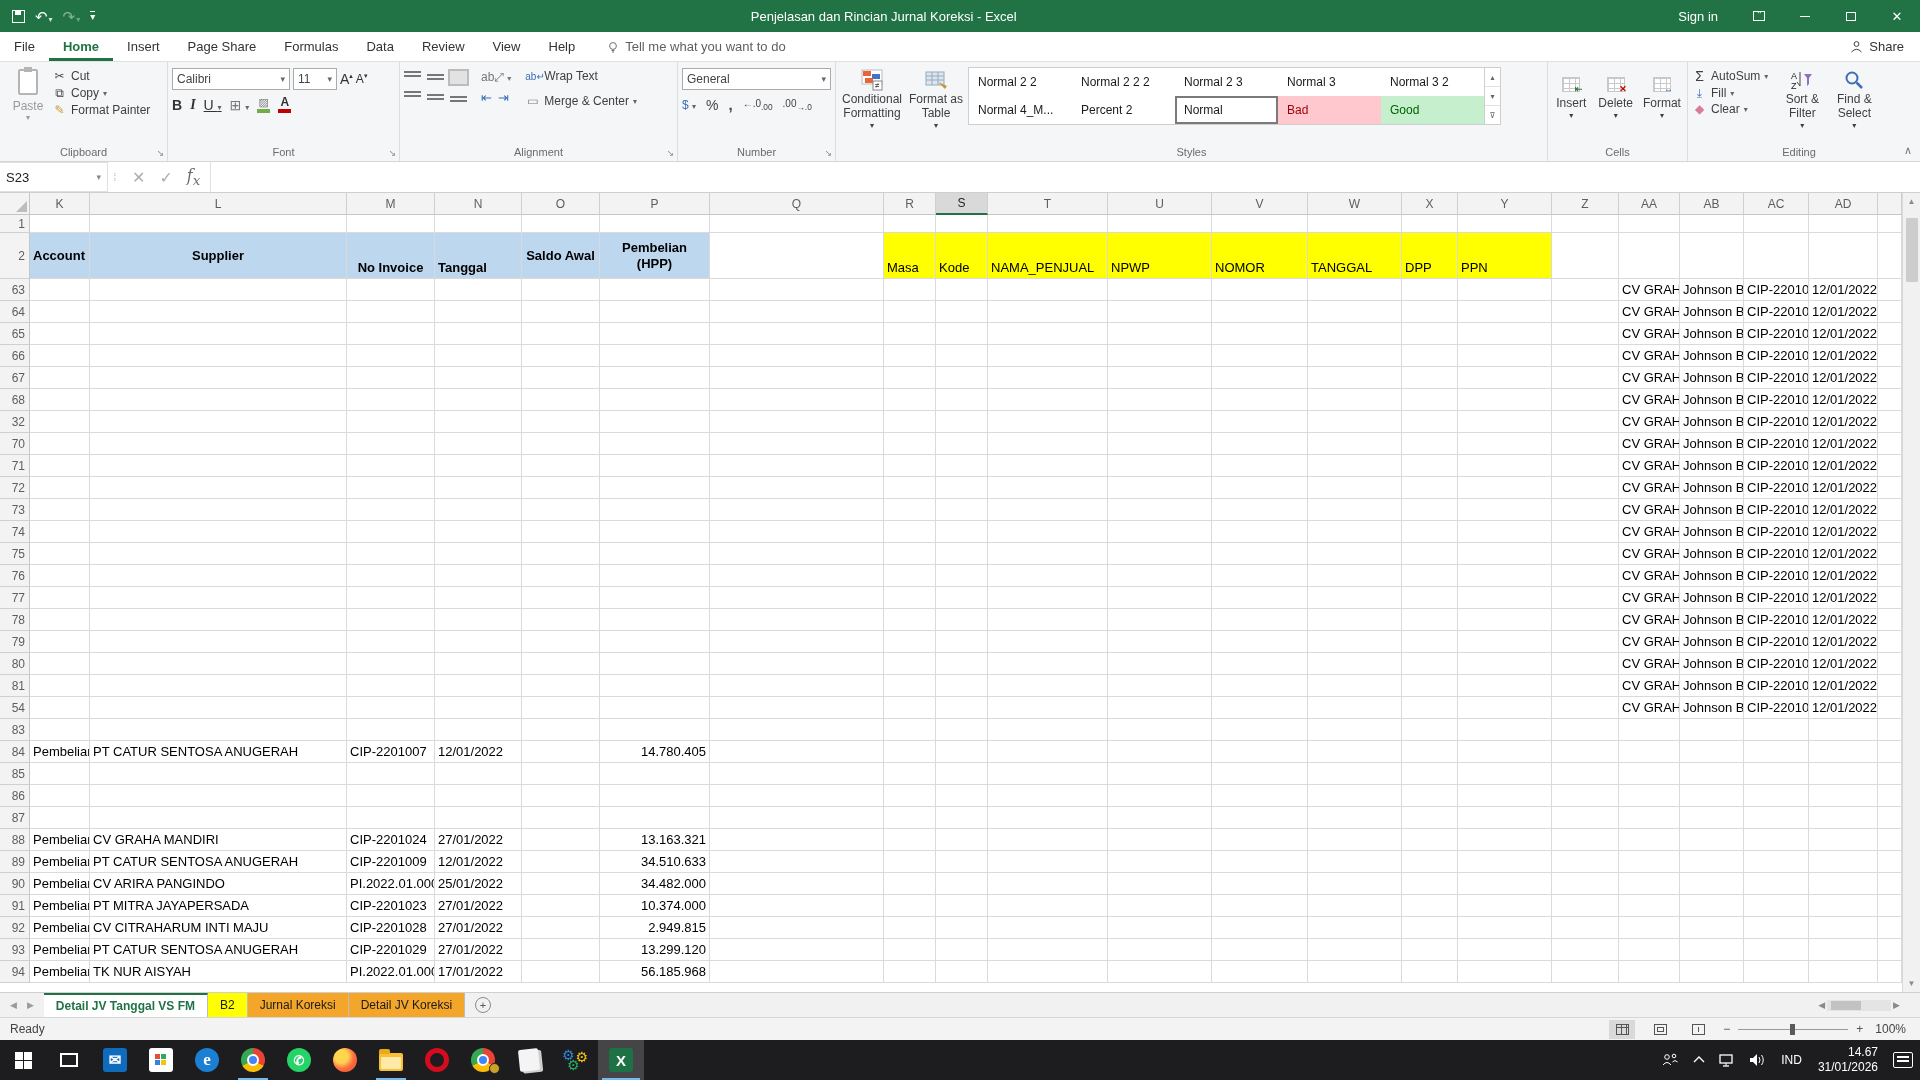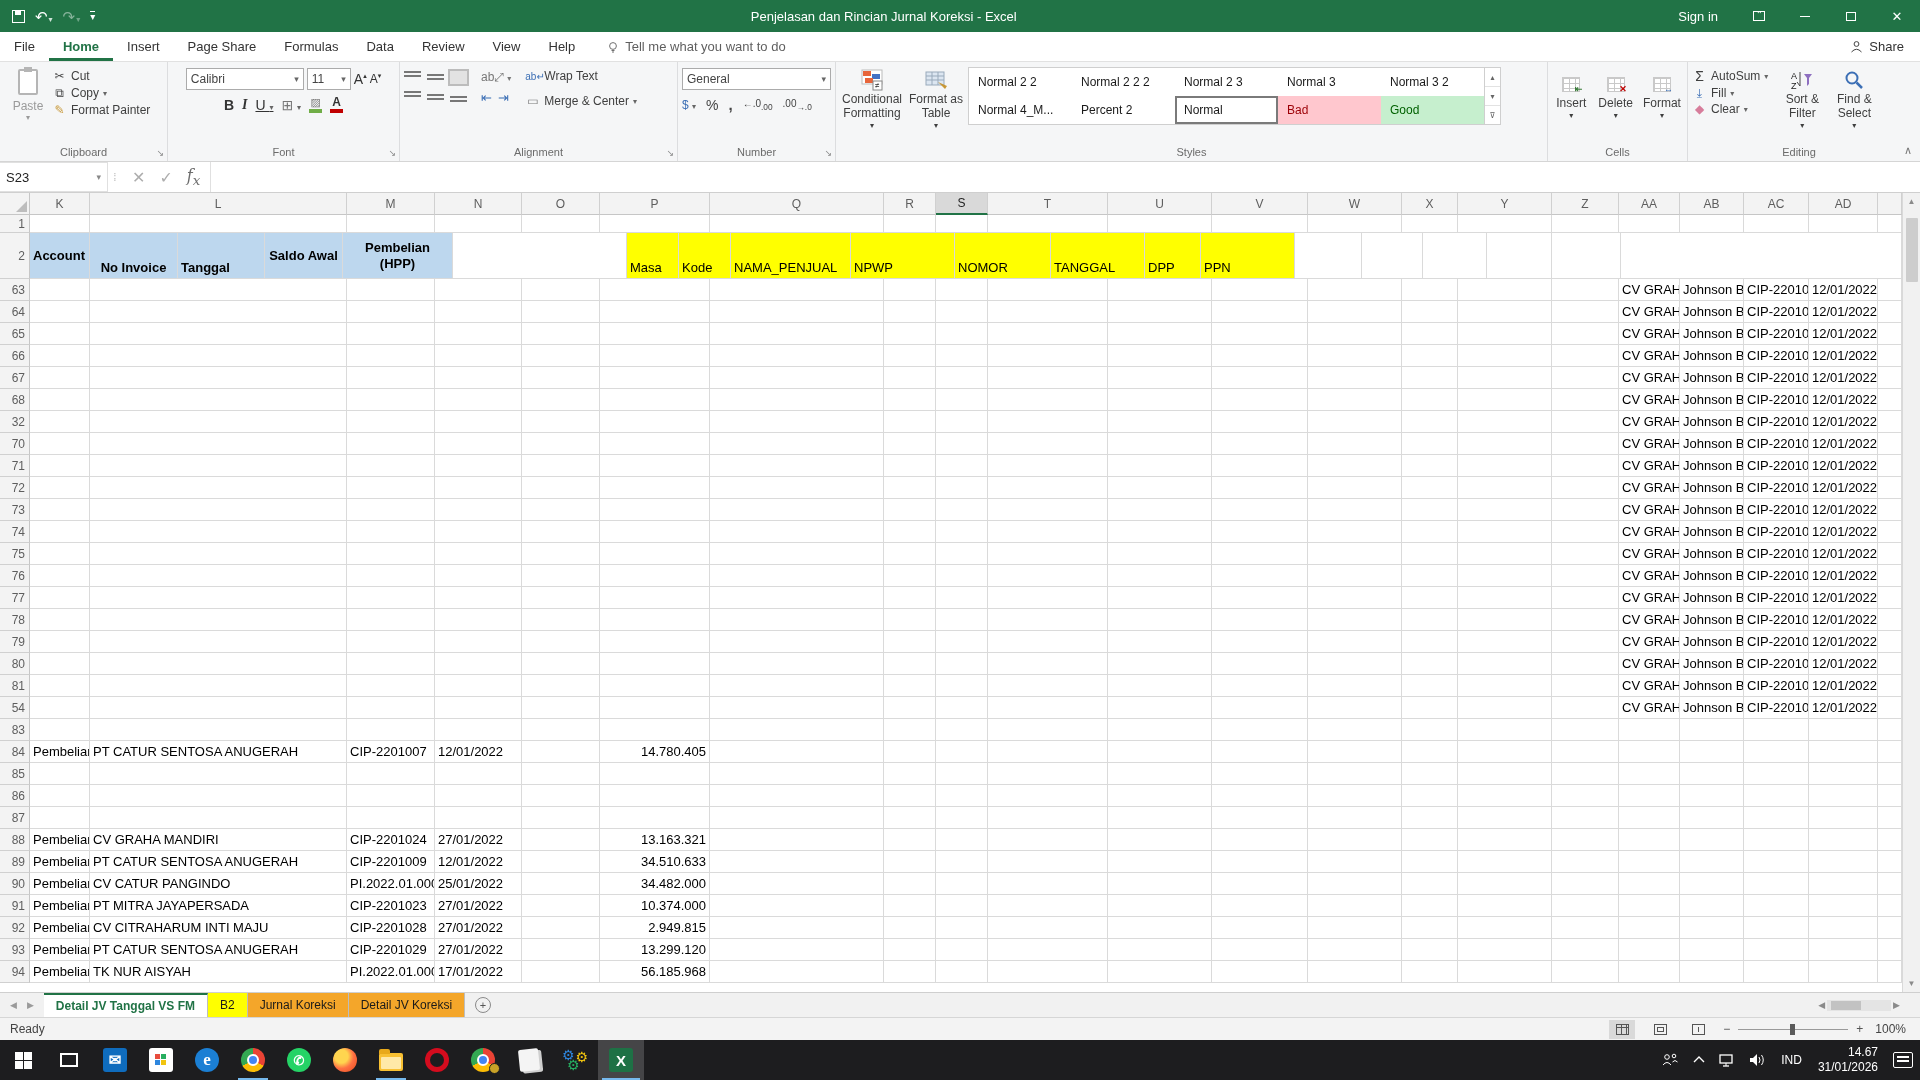--- a/index.html
+++ b/index.html
@@ -250,21 +250,21 @@
               <span class="gi" style="color:#c79736">✎</span>
               <span>Format Painter</span>
             </span>
         </div>
       </div>
       <div class="rlabel">Clipboard</div>
       <span class="launcher">↘</span>
     </div>
 
     <div class="rgroup" style="width:232px">
-      <div class="rbody" style="flex-direction:column;align-items:center;padding-top:3px">
+      <div class="rbody" style="flex-direction:column;align-items:flex-start;padding-top:3px">
         <div class="fontrow">
           <span class="combo" style="width:118px">
               <span>Calibri</span>
               <span class="car">▾</span>
             </span>
           <span class="combo" style="width:44px">
               <span>11</span>
               <span class="car">▾</span>
             </span>
           <span class="fmt">A<sup style="font-size:7px">▴</sup></span>
@@ -530,20 +530,21 @@
           <div class="cell" style="flex: 0 0 67px;"></div>
           <div class="cell" style="flex: 0 0 61px;"></div>
           <div class="cell" style="flex: 0 0 64px;"></div>
           <div class="cell" style="flex: 0 0 65px;"></div>
           <div class="cell" style="flex: 0 0 69px;"></div>
           <div class="cell filler"></div>
         </div>
         <div class="grow" style="height: 46px; flex: 0 0 46px;">
           <div class="rowhdr">2</div>
           <div class="cell hblue" style="flex: 0 0 60px;">Account</div>
+          <div class="cell hblue center" style="flex: 0 0 257px;">Supplier</div>
           <div class="cell hblue center vbot" style="flex: 0 0 88px;">No Invoice</div>
           <div class="cell hblue vbot" style="flex: 0 0 87px;">Tanggal</div>
           <div class="cell hblue center" style="flex: 0 0 78px;">Saldo Awal</div>
           <div class="cell hblue center wrap" style="flex: 0 0 110px;">Pembelian (HPP)</div>
           <div class="cell" style="flex: 0 0 174px;"></div>
           <div class="cell hyellow vbot" style="flex: 0 0 52px;">Masa</div>
           <div class="cell hyellow vbot" style="flex: 0 0 52px;">Kode</div>
           <div class="cell hyellow vbot" style="flex: 0 0 120px;">NAMA_PENJUAL</div>
           <div class="cell hyellow vbot" style="flex: 0 0 104px;">NPWP</div>
           <div class="cell hyellow vbot" style="flex: 0 0 96px;">NOMOR</div>
@@ -1201,21 +1202,21 @@
           <div class="cell" style="flex: 0 0 67px;"></div>
           <div class="cell" style="flex: 0 0 61px;"></div>
           <div class="cell" style="flex: 0 0 64px;"></div>
           <div class="cell" style="flex: 0 0 65px;"></div>
           <div class="cell" style="flex: 0 0 69px;"></div>
           <div class="cell filler"></div>
         </div>
         <div class="grow" style="height: 22px; flex: 0 0 22px;">
           <div class="rowhdr">90</div>
           <div class="cell" style="flex: 0 0 60px;">Pembelian</div>
-          <div class="cell" style="flex: 0 0 257px;">CV CATUR PANGINDO</div>
+          <div class="cell" style="flex: 0 0 257px;">CV ARIRA PANGINDO</div>
           <div class="cell" style="flex: 0 0 88px;">PI.2022.01.00006</div>
           <div class="cell" style="flex: 0 0 87px;">25/01/2022</div>
           <div class="cell" style="flex: 0 0 78px;"></div>
           <div class="cell right" style="flex: 0 0 110px;">34.482.000</div>
           <div class="cell" style="flex: 0 0 174px;"></div>
           <div class="cell" style="flex: 0 0 52px;"></div>
           <div class="cell" style="flex: 0 0 52px;"></div>
           <div class="cell" style="flex: 0 0 120px;"></div>
           <div class="cell" style="flex: 0 0 104px;"></div>
           <div class="cell" style="flex: 0 0 96px;"></div>

